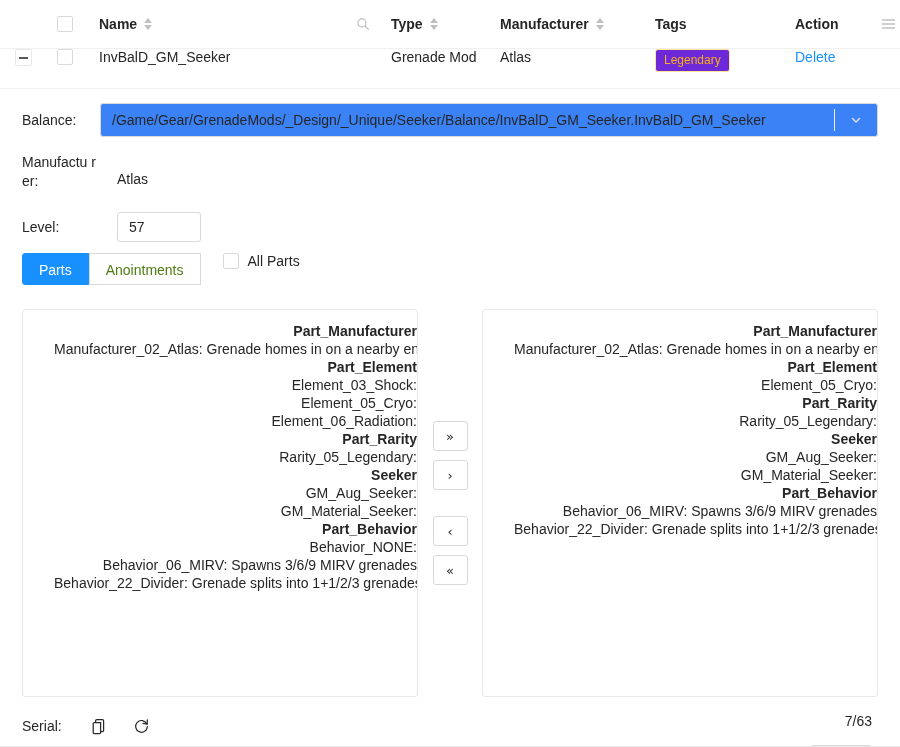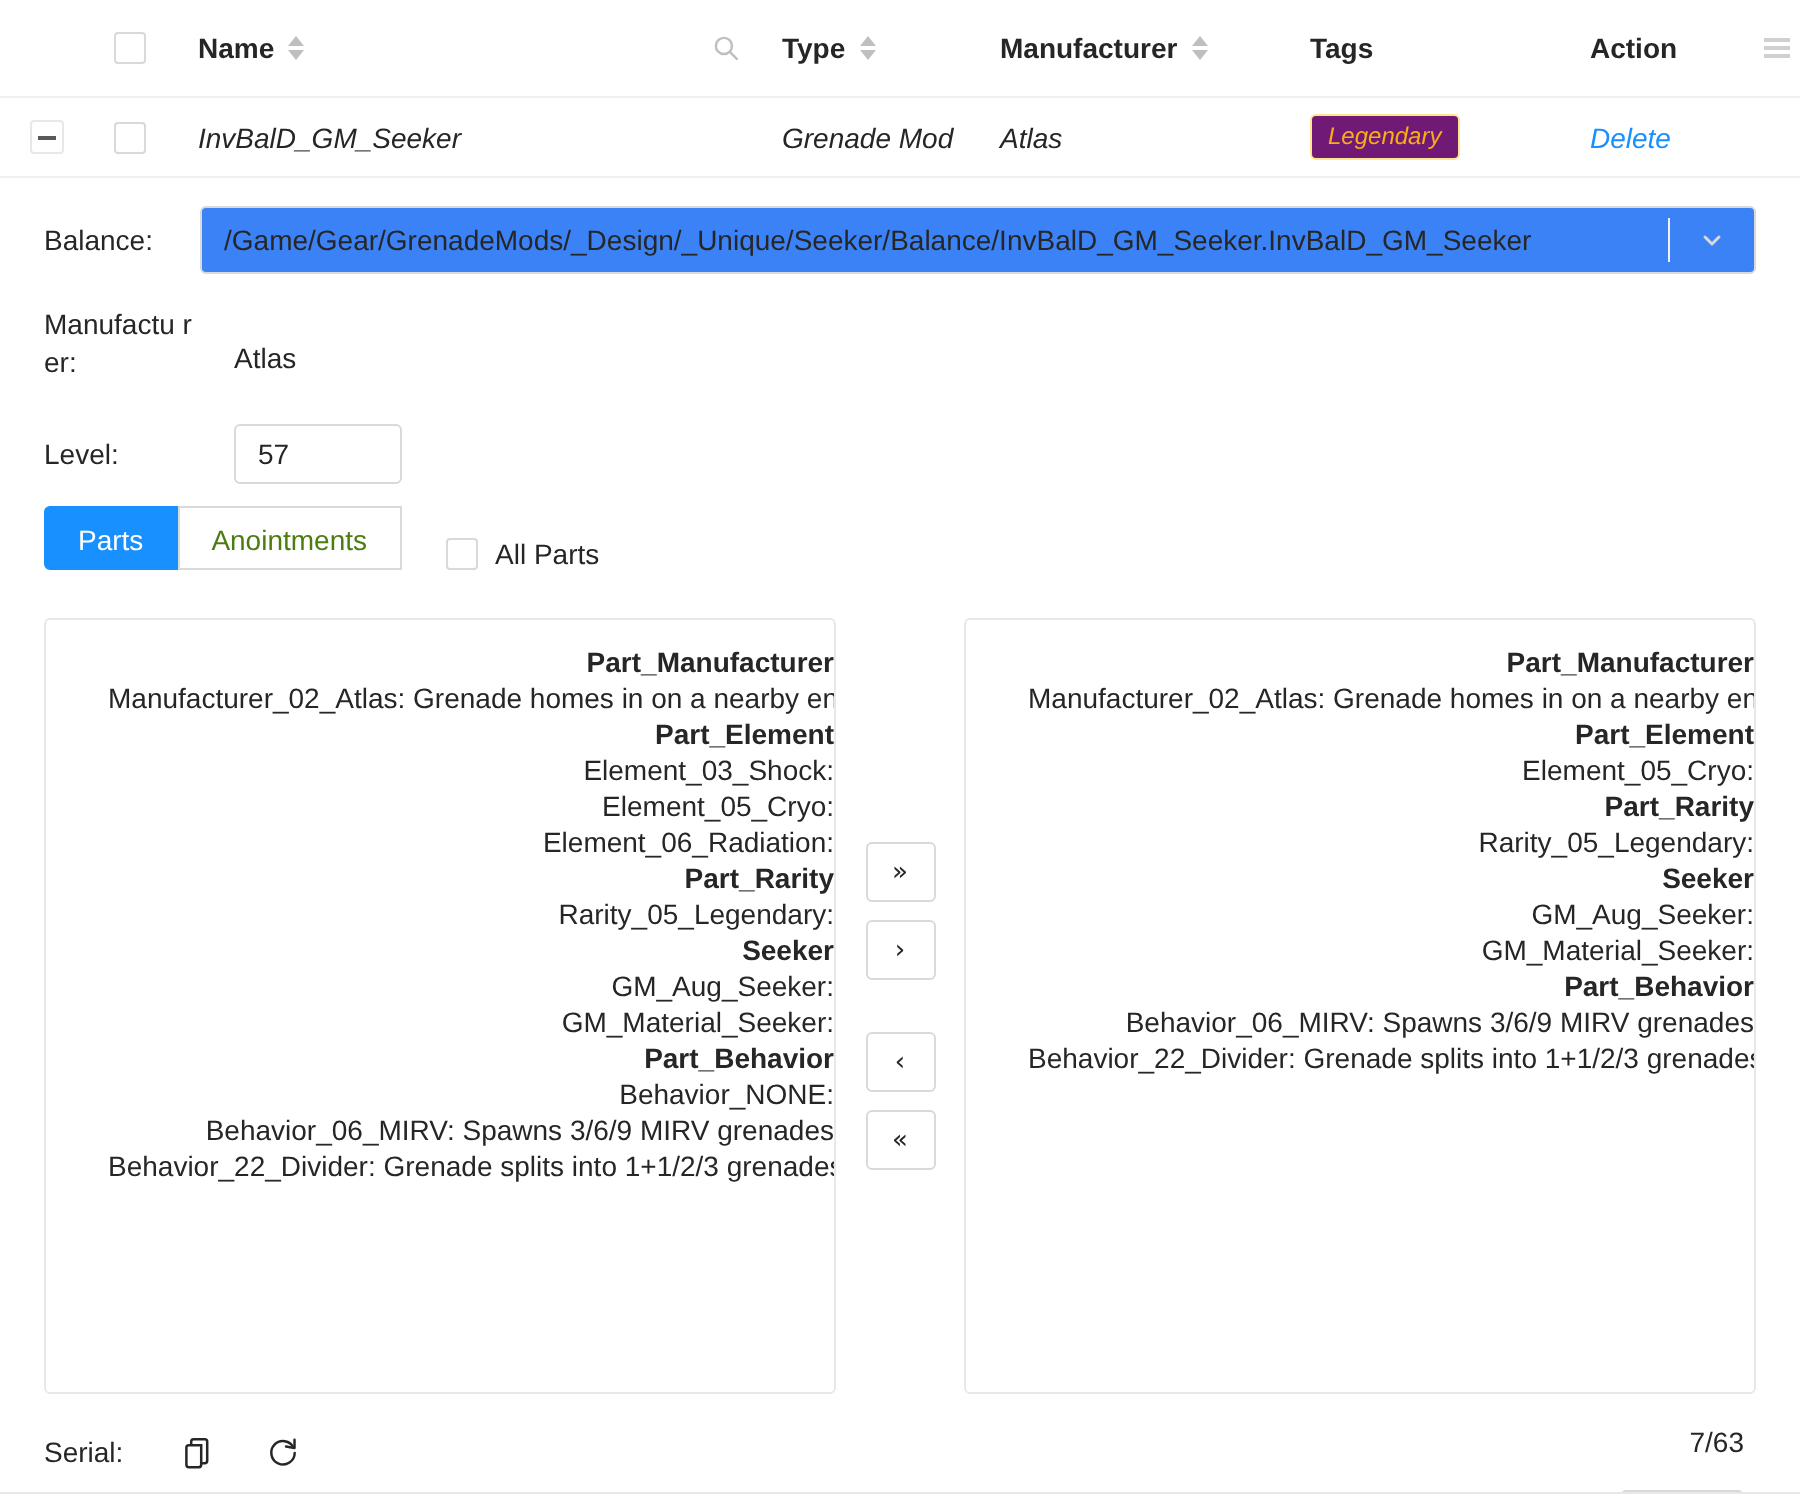--- a/index.html
+++ b/index.html
@@ -26,26 +26,25 @@
     display: flex;
     align-items: center;
     height: 48px;
     border-bottom: 1px solid #f0f0f0;
     font-weight: bold;
     color: #262626;
     font-size: 14px;
   }
   .trow {
     display: flex;
-    align-items: center;
+    align-items: flex-start;
     height: 39px;
     border-bottom: 1px solid #f0f0f0;
     color: #262626;
     font-size: 14px;
-    font-style: italic;
   }
   .col-expand { width: 46px; flex: 0 0 46px; display:flex; align-items:center; justify-content:center; }
   .col-check  { width: 38px; flex: 0 0 38px; display:flex; align-items:center; justify-content:center; }
   .col-name   { width: 260px; flex: 0 0 260px; display:flex; align-items:center; padding-left: 15px; box-sizing:border-box;}
   .col-search { width: 26px; flex: 0 0 26px; display:flex; align-items:center; justify-content:flex-end;}
   .col-type   { width: 130px; flex: 0 0 130px; display:flex; align-items:center; padding-left: 21px; box-sizing:border-box;}
   .col-manu   { width: 140px; flex: 0 0 140px; display:flex; align-items:center; padding-left: 0px; box-sizing:border-box;}
   .col-tags   { width: 135px; flex: 0 0 135px; display:flex; align-items:center; padding-left: 15px; box-sizing:border-box;}
   .col-action { width: 100px; flex: 0 0 100px; display:flex; align-items:center; padding-left: 20px; box-sizing:border-box;}
   .col-menu   { width: 26px; flex: 0 0 26px; display:flex; align-items:center; justify-content:center;}
@@ -97,21 +96,21 @@
   .menu-icon { display:flex; flex-direction:column; gap:2.5px; cursor:pointer;}
   .menu-icon span { display:block; width: 13px; height: 1.5px; background: #d0d0d0;}
 
   .tag-legendary {
     display: inline-block;
     padding: 1px 8px 2px;
     font-size: 12px;
     line-height: 18px;
     border: 1px solid #ffe58f;
     border-radius: 3px;
-    background: #701a75;
+    background: #6d28d9;
     color: #faad14;
   }
   .link-delete {
     color: #1890ff;
     cursor: pointer;
   }
 
   
   .detail {
     padding: 0 22px;
@@ -174,21 +173,21 @@
     padding-left: 11px;
     box-sizing: border-box;
     font-size: 14px;
     color: #262626;
     margin-left: 17px;
   }
 
   
   .tabs-row {
     display: flex;
-    align-items: flex-end;
+    align-items: flex-start;
     height: 32px;
     margin-top: 2px;
   }
   .tab {
     height: 32px;
     line-height: 32px;
     padding: 0 16px;
     border: 1px solid #d9d9d9;
     box-sizing: border-box;
     font-size: 14px;

